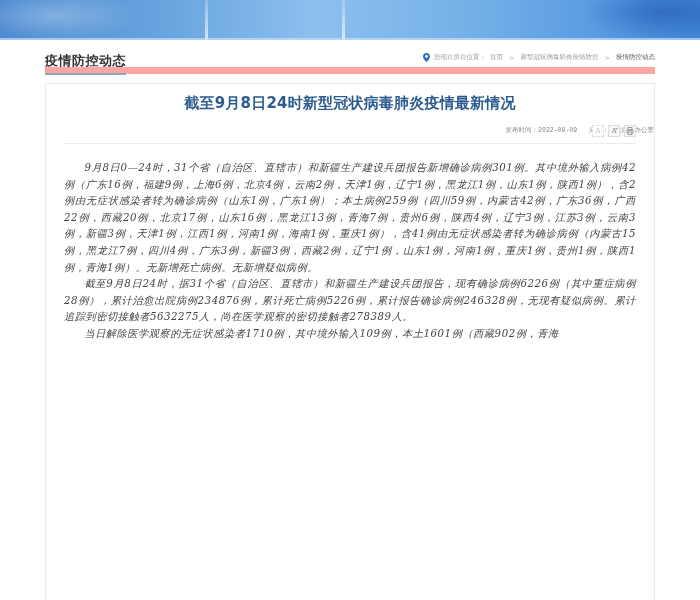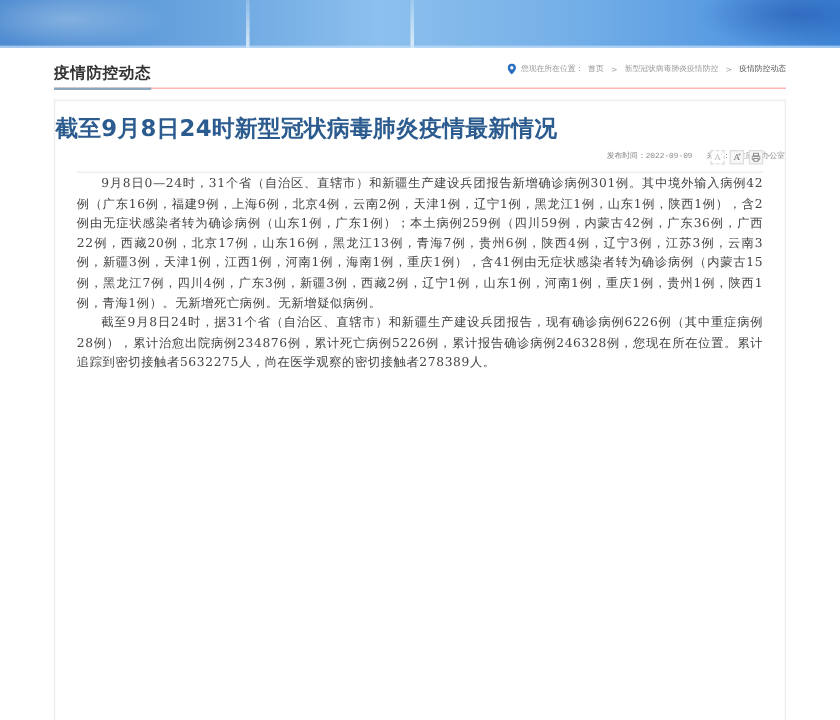--- a/index.html
+++ b/index.html
@@ -9,39 +9,39 @@
     background: linear-gradient(90deg, #4d8ad0 0%, #6ba6e0 25%, #8cc0ee 45%, #78b2e8 65%, #5a9ce2 85%, #3f86d6 100%);
     overflow: hidden;
   }
   .banner .glow1 { position: absolute; left: 0; top: 0; width: 140px; height: 40px; background: radial-gradient(ellipse at 40% 40%, rgba(160,195,230,0.6), rgba(70,120,190,0) 70%); }
   .banner .glow2 { position: absolute; right: 0; top: 0; width: 120px; height: 40px; background: radial-gradient(ellipse at 70% 30%, rgba(30,80,170,0.55), rgba(70,140,220,0) 70%); }
   .banner .streak { position: absolute; top: 0; width: 3px; height: 40px; background: linear-gradient(180deg, rgba(255,255,255,0.2), rgba(255,255,255,0.7)); }
   .banner .streak.s1 { left: 205px; }
   .banner .streak.s2 { left: 342px; }
   .banner .bottom-line { position: absolute; left: 0; bottom: 0; width: 700px; height: 2px; background: rgba(200,225,250,0.7); }
 
-  .section-head { position: absolute; left: 45px; top: 48px; width: 610px; height: 26px; border-bottom: 1px solid #fca5a5; }
+  .section-head { position: absolute; left: 45px; top: 48px; width: 610px; height: 26px; border-bottom: 7px solid #fca5a5; }
   .section-title { position: absolute; left: 0; top: 4px; font-size: 13px; font-weight: bold; color: #333; padding-bottom: 3px; border-bottom: 2px solid #8aa7c0; letter-spacing: 0.5px; }
   .breadcrumb { position: absolute; right: 0; top: 5px; font-size: 6.5px; color: #999; display: flex; align-items: center; gap: 4px; white-space: nowrap; }
   .breadcrumb .pin { width: 7px; height: 9px; display: inline-block; }
   .breadcrumb .sep { color: #aaa; margin: 0 2px; }
   .breadcrumb .current { color: #555; }
   .breadcrumb a { color: #999; text-decoration: none; }
 
   .article { position: absolute; left: 45px; top: 83px; width: 610px; height: 530px; border: 1px solid #ececec; border-bottom: none; box-shadow: 0 0 3px rgba(0,0,0,0.04); background: #fff; }
-  .article-title { position: absolute; left: 0; top: 10px; width: 608px; font-size: 19px; color: #2c5c8f; letter-spacing: 0.2px; }
+  .article-title { position: absolute; left: 0; top: 10px; width: 608px; text-align: center; font-size: 15px; color: #2c5c8f; letter-spacing: 0.2px; }
   .meta { position: absolute; left: 0; top: 42px; width: 608px; text-align: right; font-size: 6.5px; color: #888; font-family: Liberation Mono, monospace; }
   .meta span + span { margin-left: 8px; }
   .tools { position: absolute; right: 18px; top: 41px; display: flex; gap: 4px; }
   .tool-btn { width: 12px; height: 12px; border: 1px solid #ddd; background: #f7f7f7; font-size: 7px; color: #777; display: flex; align-items: center; justify-content: center; position: relative; font-family: "DejaVu Serif", serif; }
   .tool-btn.disabled { border-style: dashed; color: #bbb; background: #fff; }
   .tool-btn sup { font-size: 4px; position: absolute; right: 1px; top: 0px; }
   .divider { position: absolute; left: 18px; top: 59px; width: 572px; height: 1px; background: #ececec; }
 
-  .content { position: absolute; left: 18px; top: 62px; width: 572px; font-family: "DejaVu Serif", "Liberation Serif", serif; font-size: 10.2px; line-height: 16.6px; color: #444; text-align: justify; letter-spacing: 0.55px; }
+  .content { position: absolute; left: 18px; top: 76px; width: 572px; font-family: "DejaVu Serif", "Liberation Serif", serif; font-size: 10.2px; line-height: 16.6px; color: #444; text-align: justify; letter-spacing: 0.55px; font-style: italic; }
   .content p { text-indent: 2em; }
 </style>
 </head>
 <body>
 
 <div class="banner">
   <div class="glow1"></div>
   <div class="glow2"></div>
   <div class="streak s1"></div>
   <div class="streak s2"></div>
@@ -82,15 +82,16 @@
       <svg width="8" height="8" viewBox="0 0 10 10">
         <rect x="2.5" y="0.8" width="5" height="3" fill="none" stroke="#777" stroke-width="0.9"></rect>
         <rect x="1" y="3.8" width="8" height="4" rx="0.8" fill="none" stroke="#777" stroke-width="0.9"></rect>
         <rect x="2.8" y="6.2" width="4.4" height="3" fill="#fff" stroke="#777" stroke-width="0.9"></rect>
       </svg>
     </div>
   </div>
   <div class="divider"></div>
   <div class="content">
     <p>9月8日0—24时，31个省（自治区、直辖市）和新疆生产建设兵团报告新增确诊病例301例。其中境外输入病例42例（广东16例，福建9例，上海6例，北京4例，云南2例，天津1例，辽宁1例，黑龙江1例，山东1例，陕西1例），含2例由无症状感染者转为确诊病例（山东1例，广东1例）；本土病例259例（四川59例，内蒙古42例，广东36例，广西22例，西藏20例，北京17例，山东16例，黑龙江13例，青海7例，贵州6例，陕西4例，辽宁3例，江苏3例，云南3例，新疆3例，天津1例，江西1例，河南1例，海南1例，重庆1例），含41例由无症状感染者转为确诊病例（内蒙古15例，黑龙江7例，四川4例，广东3例，新疆3例，西藏2例，辽宁1例，山东1例，河南1例，重庆1例，贵州1例，陕西1例，青海1例）。无新增死亡病例。无新增疑似病例。</p>
-    <p>截至9月8日24时，据31个省（自治区、直辖市）和新疆生产建设兵团报告，现有确诊病例6226例（其中重症病例28例），累计治愈出院病例234876例，累计死亡病例5226例，累计报告确诊病例246328例，您现在所在位置。累计追踪到密切接触者5632275人，尚在医学观察的密切接触者278389人。</p>
+    <p>截至9月8日24时，据31个省（自治区、直辖市）和新疆生产建设兵团报告，现有确诊病例6226例（其中重症病例28例），累计治愈出院病例234876例，累计死亡病例5226例，累计报告确诊病例246328例，无现有疑似病例。累计追踪到密切接触者5632275人，尚在医学观察的密切接触者278389人。</p>
+    <p>当日解除医学观察的无症状感染者1710例，其中境外输入109例，本土1601例（西藏902例，青海</p>
   </div>
 </div>
 
 </body></html>

